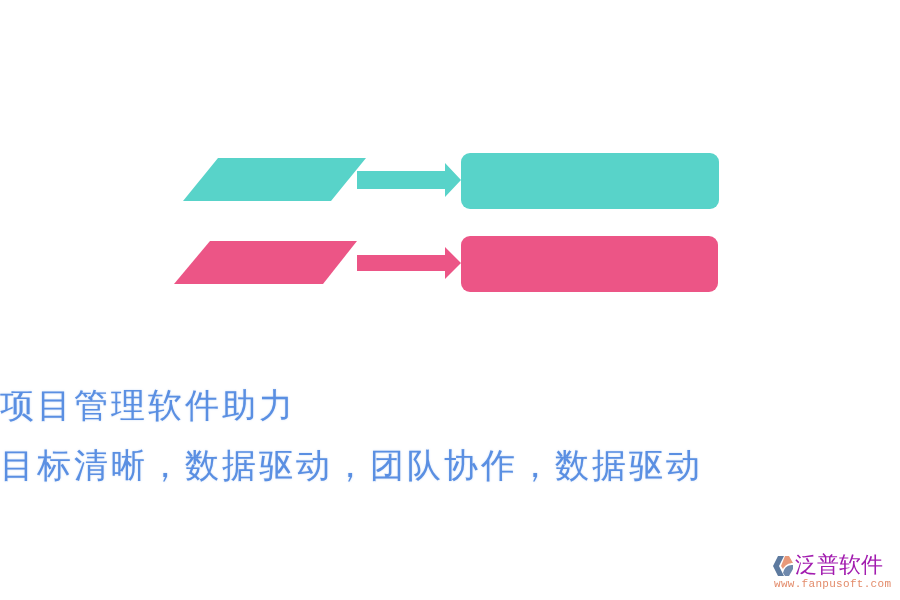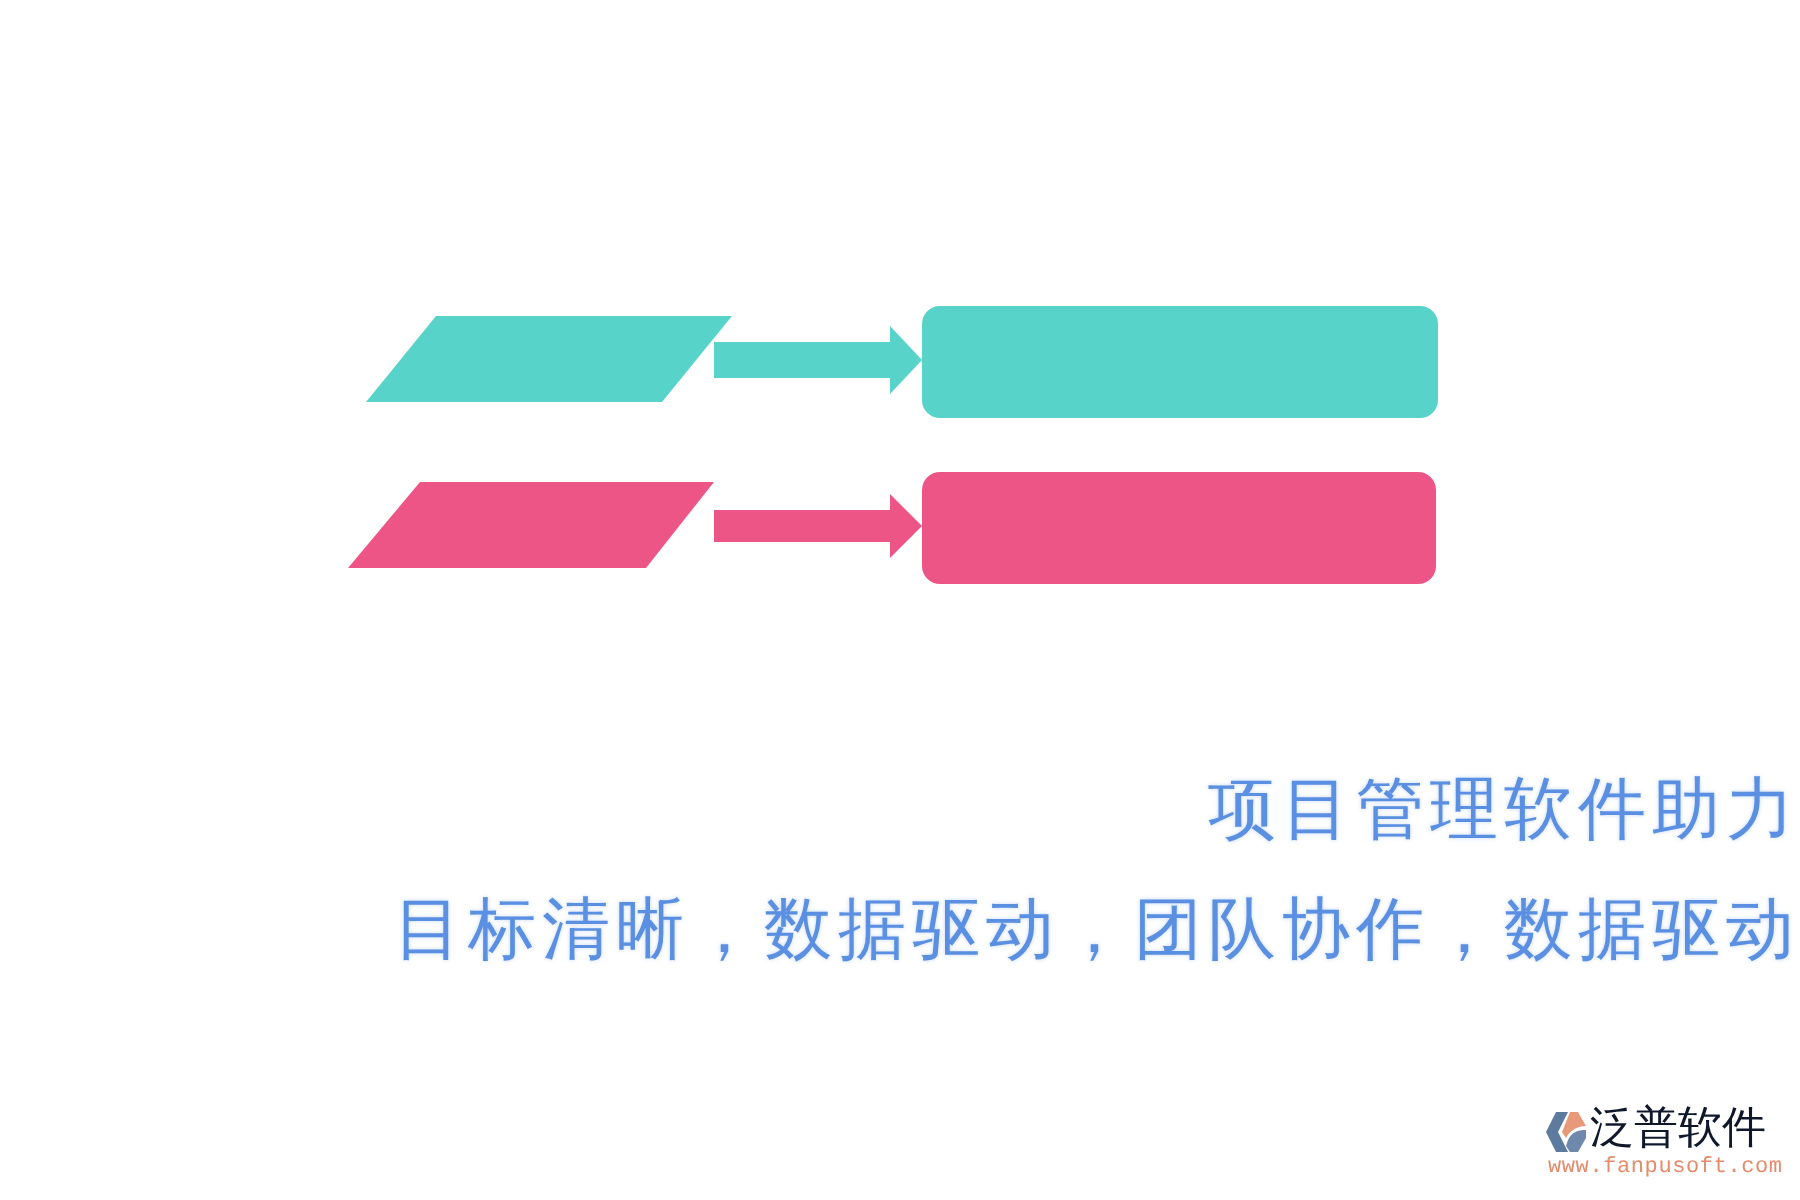--- a/index.html
+++ b/index.html
@@ -18,21 +18,21 @@
       position: absolute;
       left: 0;
       top: 0;
       width: 900px;
       height: 600px;
     }
     .caption {
       position: absolute;
       left: 0;
       width: 900px;
-      text-align: right;
+      text-align: left;
       color: #5a8fe2;
       font-size: 34px;
       letter-spacing: 3px;
       line-height: 40px;
       text-shadow: 0 0 2px rgba(90,143,226,0.35);
       white-space: nowrap;
     }
     .caption-line1 { top: 385px; }
     .caption-line2 { top: 445px; }
     .logo {
@@ -48,21 +48,21 @@
       top: 3px;
       width: 22px;
       height: 22px;
     }
     .logo-name {
       position: absolute;
       left: 25px;
       top: 0px;
       font-size: 22px;
       line-height: 26px;
-      color: #0f172a;
+      color: #a21caf;
       letter-spacing: 0px;
       white-space: nowrap;
     }
     .logo-url {
       position: absolute;
       left: 4px;
       top: 25px;
       font-family: Liberation Mono, monospace;
       font-size: 11px;
       line-height: 14px;

